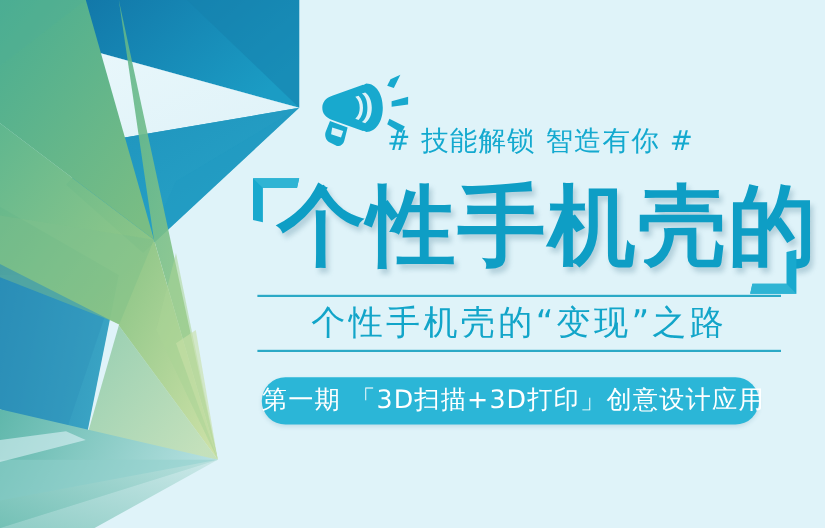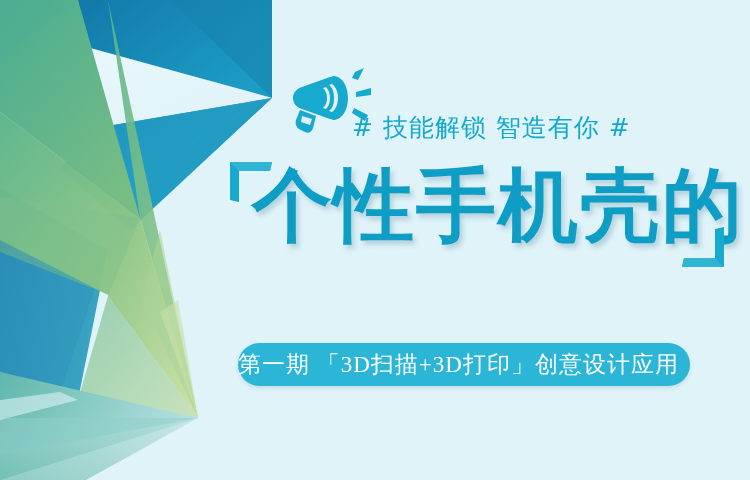--- a/index.html
+++ b/index.html
@@ -119,25 +119,24 @@
     position: absolute;
     left: 238px;
     top: 343px;
     width: 452px;
     height: 43px;
     border-radius: 22px;
     background: #2bb6d7;
     color: #ffffff;
     font-size: 23px;
     line-height: 43px;
-    text-align: left;
+    text-align: right;
     letter-spacing: 1px;
     white-space: nowrap;
     box-shadow: 0 2px 4px rgba(60,130,155,0.18);
-    font-family: Liberation Serif, serif;
   }
 </style>
 </head>
 <body>
 
 <div id="banner">
 
   <svg id="bg-art" viewBox="0 0 750 480" preserveAspectRatio="none">
     <defs>
       <linearGradient id="gBlueTop" x1="0" y1="0" x2="1" y2="0.6">
@@ -255,17 +254,22 @@
       </div>
       <div class="main-title">个性手机壳的</div>
       <div class="bracket bracket-close">
         <svg viewBox="0 0 46 44" width="46" height="44">
           <polygon points="44,2 44,42 2,42 4,33 35,33 35,4" fill="#18a9ce"></polygon>
           <polygon points="44,42 2,42 4,33 35,33" fill="#2fb4d4"></polygon>
         </svg>
       </div>
     </div>
 
+    <div class="subtitle-block">
+      <div class="rule rule-top"></div>
+      <div class="subtitle">个性手机壳的“变现”之路</div>
+      <div class="rule rule-bottom"></div>
+    </div>
 
     <div class="pill">第一期 「3D扫描+3D打印」创意设计应用</div>
 
   </div>
 </div>
 
 </body></html>

